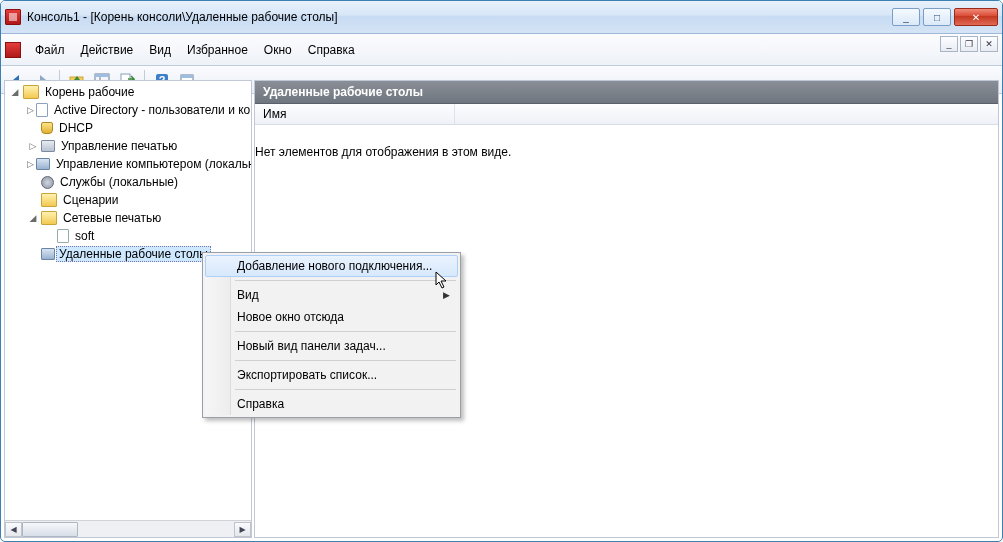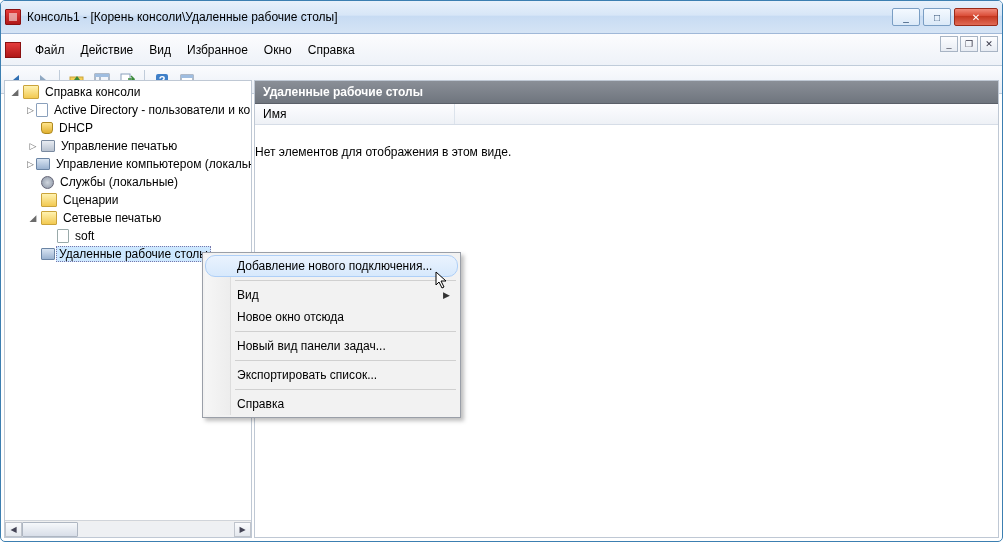--- a/index.html
+++ b/index.html
@@ -234,21 +234,21 @@
   }
   .ctx-item {
     position:relative;
     padding:4px 18px 4px 32px;
     margin:0;
     cursor:default;
   }
   .ctx-item.hover {
     background:linear-gradient(#eaf3fe,#d7e9fc);
     border:1px solid #aecff7;
-    border-radius:10px;
+    border-radius:2px;
     padding:3px 17px 3px 31px;
   }
   .ctx-sep {
     height:1px;
     background:#d0d0d0;
     margin:3px 2px 3px 30px;
   }
   .ctx-arrow {
     position:absolute; right:8px; top:50%;
     transform:translateY(-50%);
@@ -343,21 +343,21 @@
   </div>
 </div>
 
 <div class="client">
 
   <div class="tree-pane">
     <div class="tree">
       <div class="tree-row">
         <span class="toggle">◢</span>
         <span class="tree-icon folder-icon"></span>
-        <span class="tree-label">Справка консоли</span>
+        <span class="tree-label">Корень рабочие</span>
       </div>
       <div class="tree-row" style="padding-left:22px">
         <span class="toggle">▷</span>
         <span class="tree-icon doc-tree-icon"></span>
         <span class="tree-label">Active Directory - пользователи и компьютеры</span>
       </div>
       <div class="tree-row" style="padding-left:36px">
         <span class="tree-icon cup-icon"></span>
         <span class="tree-label">DHCP</span>
       </div>

